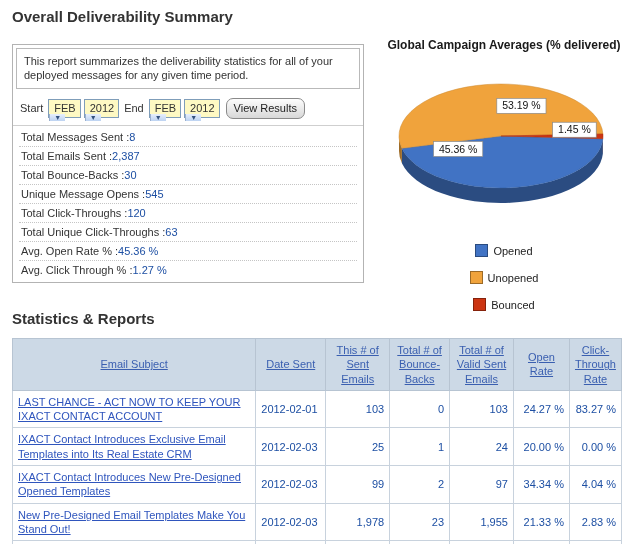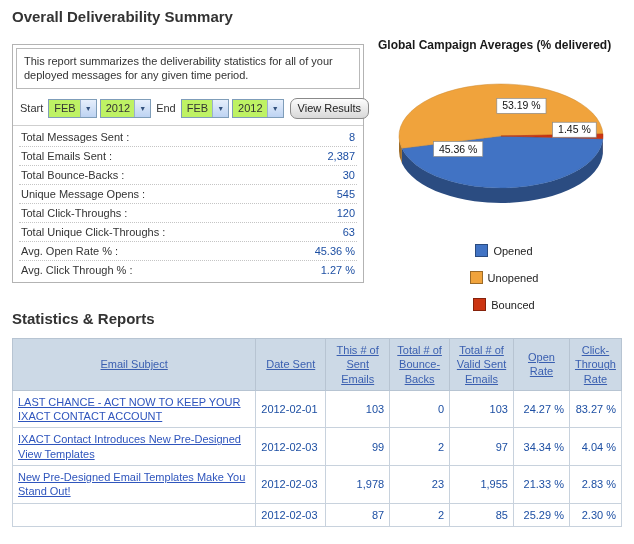--- a/index.html
+++ b/index.html
@@ -25,46 +25,46 @@
     font-size: 11px; line-height: 1.3; color: #333;
   }
   .controls {
     display: flex; align-items: center; gap: 3px;
     padding: 6px 5px; border-bottom: 1px solid #cfcfcf;
     font-size: 11px; color: #333; white-space: nowrap;
   }
   .ctl-label { padding: 0 2px; }
   .select {
     display: inline-flex; align-items: stretch; border: 1px solid #7f9db9;
-    background: #bef264; height: 19px; cursor: default;
+    background: #fef9c3; height: 19px; cursor: default; flex-direction: column;
   }
   .select .val { padding: 2px 4px 0 5px; font-size: 11px; min-width: 28px; }
   .select .arrow {
     width: 16px; display: flex; align-items: center; justify-content: center;
     background: linear-gradient(#e7effc, #bdd3f2); border-left: 1px solid #9ab0cf;
     font-size: 7px; color: #33517d;
   }
   .btn {
     margin-left: 3px; height: 21px; padding: 0 7px; font-size: 11px;
     border: 1px solid #8a8a8a; border-radius: 7px; color: #222;
     background: linear-gradient(#fdfdfd, #d8d8d8); cursor: pointer;
     font-family: "Liberation Sans", sans-serif;
   }
   .stats { padding: 2px 6px 3px 6px; }
   .stat-row {
-    display: flex; justify-content: space-between; align-items: center;
-    font-size: 11px; padding: 3px 2px; border-bottom: 1px dotted #c5c5c5; gap: 44px;
+    display: flex; align-items: center;
+    font-size: 11px; padding: 3px 2px; border-bottom: 1px dotted #c5c5c5;
   }
   .stat-row:last-child { border-bottom: none; }
   .stat-label { color: #333; }
   .stat-value { color: #1d4fa3; }
 
   
   .chart-area { position: absolute; left: 378px; top: 38px; width: 252px; }
-  .chart-title { text-align: left; font-size: 12px; font-weight: bold; color: #1a1a1a; }
+  .chart-title { text-align: center; font-size: 12px; font-weight: bold; color: #1a1a1a; }
   #pie-svg { display: block; margin: 18px auto 0 auto; }
   .legend {
     display: flex; justify-content: center; align-items: center; gap: 14px;
     margin-top: 14px; font-size: 11px; color: #222; flex-direction: column;
   }
   .legend-item { display: inline-flex; align-items: center; }
   .sw { width: 13px; height: 13px; margin-right: 5px; border: 1px solid rgba(0,0,0,.35); display:inline-block; }
 
   
   .reports-title {
@@ -217,21 +217,30 @@
       <tr>
         <td class="subj"><span class="rlink">LAST CHANCE - ACT NOW TO KEEP YOUR IXACT CONTACT ACCOUNT</span></td>
         <td class="date">2012-02-01</td>
         <td class="num">103</td>
         <td class="num">0</td>
         <td class="num">103</td>
         <td class="num">24.27 %</td>
         <td class="num">83.27 %</td>
       </tr>
       <tr>
-        <td class="subj"><span class="rlink">IXACT Contact Introduces New Pre-Designed View Templates</span></td>
+        <td class="subj"><span class="rlink">IXACT Contact Introduces Exclusive Email Templates into Its Real Estate CRM</span></td>
+        <td class="date">2012-02-03</td>
+        <td class="num">25</td>
+        <td class="num">1</td>
+        <td class="num">24</td>
+        <td class="num">20.00 %</td>
+        <td class="num">0.00 %</td>
+      </tr>
+      <tr>
+        <td class="subj"><span class="rlink">IXACT Contact Introduces New Pre-Designed Opened Templates</span></td>
         <td class="date">2012-02-03</td>
         <td class="num">99</td>
         <td class="num">2</td>
         <td class="num">97</td>
         <td class="num">34.34 %</td>
         <td class="num">4.04 %</td>
       </tr>
       <tr>
         <td class="subj"><span class="rlink">New Pre-Designed Email Templates Make You Stand Out!</span></td>
         <td class="date">2012-02-03</td>

